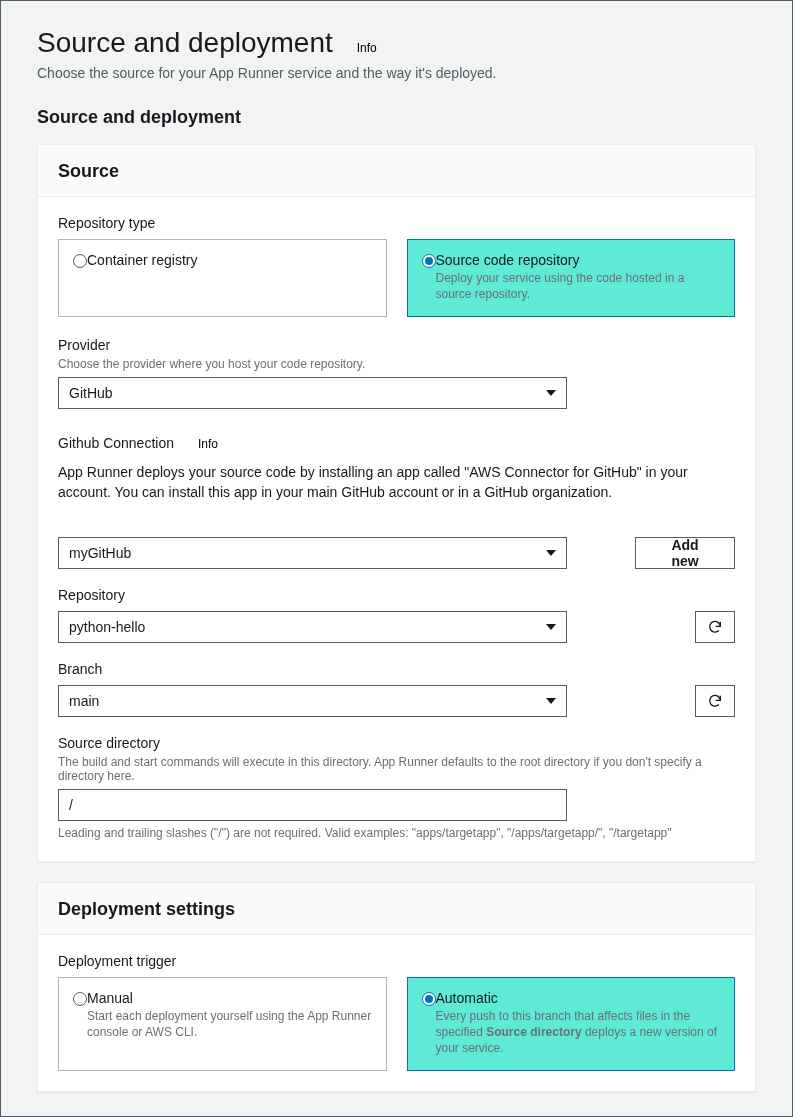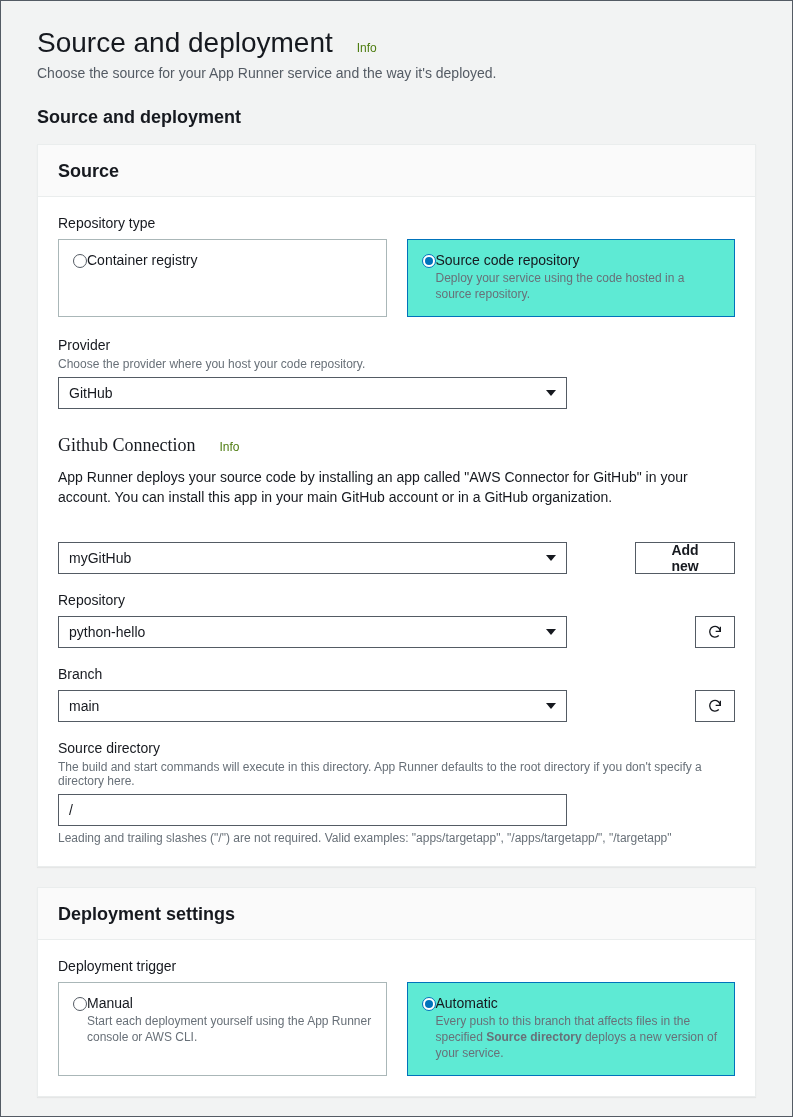--- a/index.html
+++ b/index.html
@@ -22,21 +22,21 @@
     display: flex;
     align-items: baseline;
     gap: 8px;
   }
   h1.page-title {
     font-size: 28px;
     font-weight: 400;
     color: #16191f;
   }
   .info-link {
-    color: #4d7c0f;
+    color: #000000;
     font-size: 12px;
     cursor: pointer;
     padding-left: 16px;
   }
   .page-sub {
     font-size: 14px;
     color: #545b64;
     margin-top: 6px;
   }
   .section-header {
@@ -135,23 +135,22 @@
     border-right: 5px solid transparent;
     border-top: 6px solid #16191f;
   }
   .provider-select { width: 509px; }
   .subsection-head {
     display: flex; align-items: baseline; gap: 8px;
     margin-top: 26px;
     margin-bottom: 12px;
   }
   .subsection-title {
-    font-size: 18px;
+    font-size: 14px;
     font-weight: 400;
-    font-family: Liberation Serif, serif;
   }
   .paragraph {
     font-size: 14px;
     color: #16191f;
     line-height: 1.4;
     margin-bottom: 34px;
   }
   .row {
     display: flex;
     gap: 20px;

